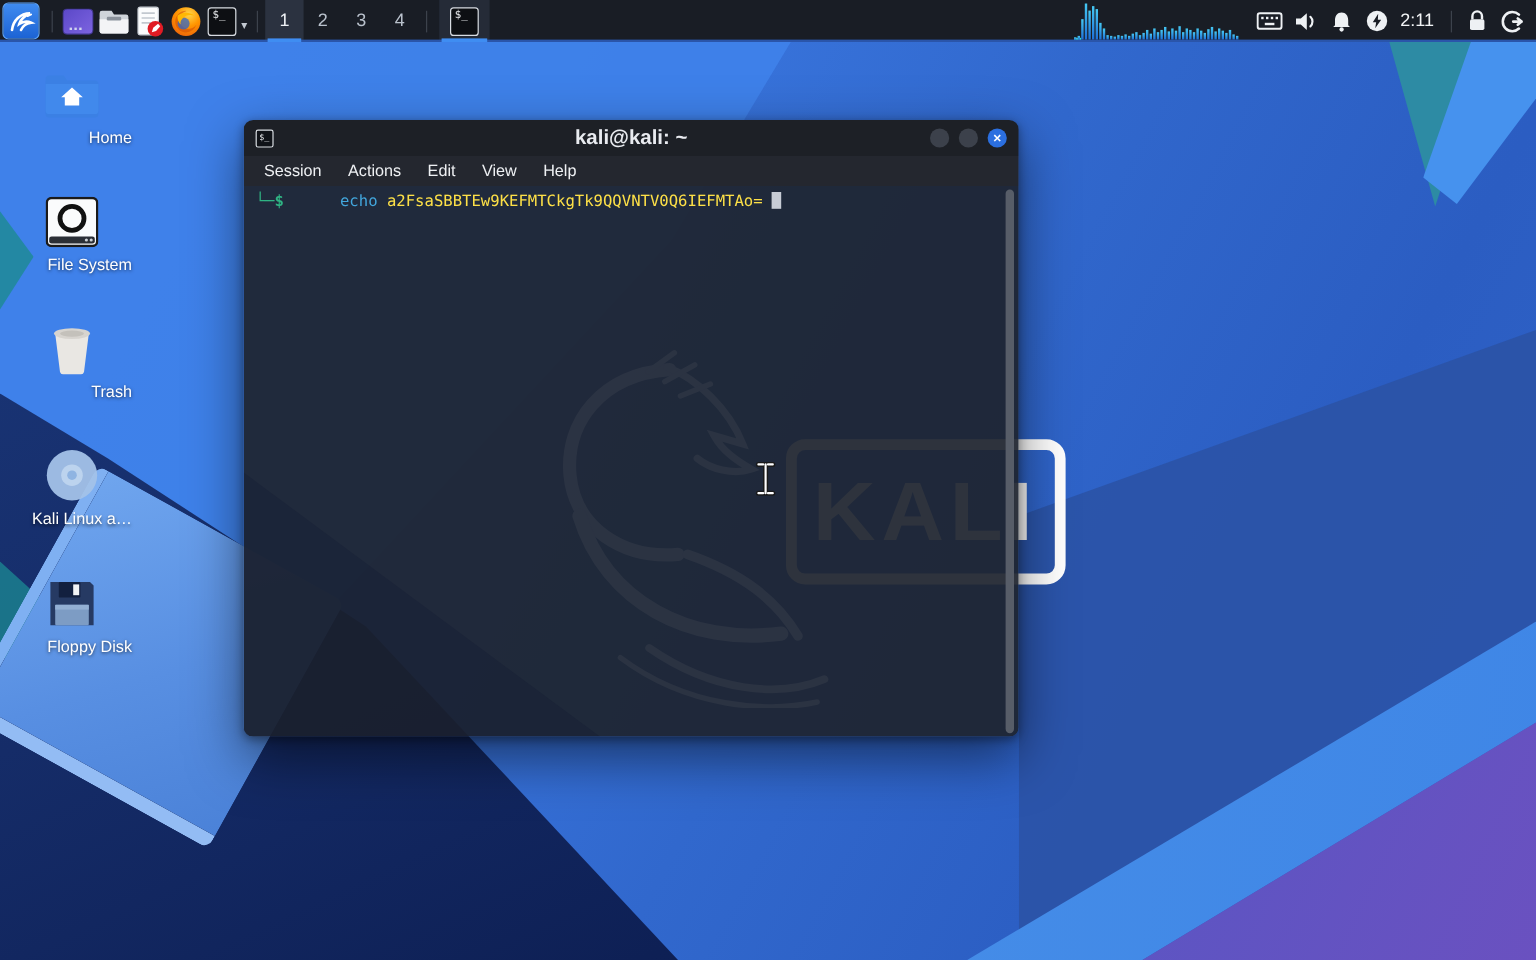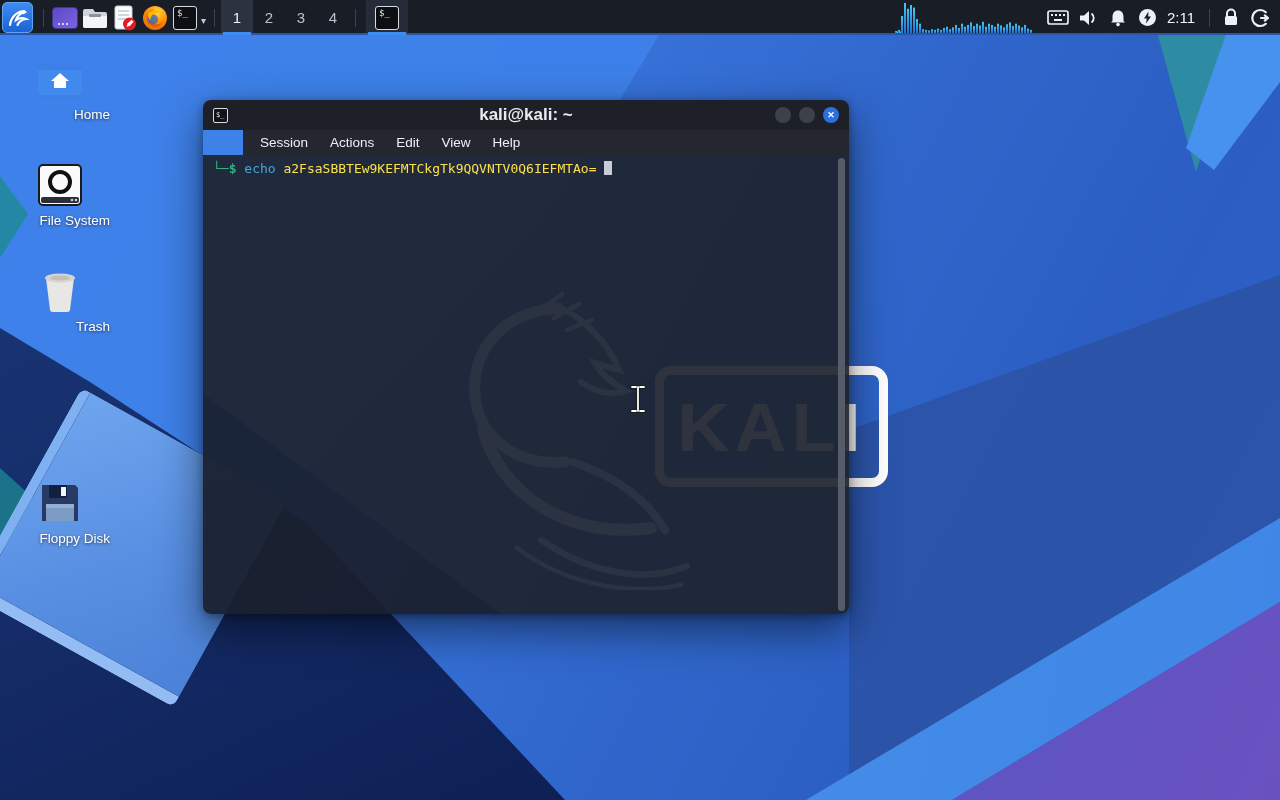--- a/index.html
+++ b/index.html
@@ -54,33 +54,33 @@
   .mini-term { width:15px; height:15px; background:#101318; border:1px solid #d9dde2;
     border-radius:2px; color:#e8eaed; font-family:"DejaVu Sans Mono",monospace;
     font-size:7px; line-height:13px; text-align:left; padding-left:2px; }
   .title { position:absolute; left:0; right:0; text-align:center; color:#e9ebf0;
     font-size:17px; font-weight:bold; pointer-events:none; }
   .winbtns { margin-left:auto; display:flex; gap:8px; position:relative; }
   .wbtn { width:16px; height:16px; border-radius:50%; background:#3c414b; }
   .wbtn.close { background:#2b6fe0; color:#fff; font-size:9px; font-weight:bold;
     line-height:16px; text-align:center; }
   .menubar { height:25px; background:#24272f; display:flex; align-items:center;
-    padding-left:6px; flex:0 0 auto;margin-left:40px; }
+    padding-left:6px; flex:0 0 auto; }
   .menubar span { color:#eef0f3; font-size:13.5px; padding:2px 11px; }
   .tbody { position:relative; flex:1; background:rgba(30,36,46,.93); overflow:hidden;
     font-family:"DejaVu Sans Mono","Liberation Mono",monospace; }
   .tbody::after { content:""; position:absolute; inset:0; pointer-events:none;
     background:rgba(5,15,45,.16); clip-path:polygon(0 52%,46% 100%,0 100%); }
   .tlines { position:relative; z-index:2; padding:5px 0 0 10px; }
   .tline { white-space:pre; font-size:13px; line-height:17px; }
   .pg { color:#2fb383; font-weight:bold; }
   .pu { color:#3b82de; font-weight:bold; }
   .pat { color:#3b82de; font-weight:bold; font-size:11px; }
   .pp { color:#e8ead8; }
-  .pc { color:#42a6dc; }
+  .pc { color:#42a6dc;margin-left:39px; }
   .pa { color:#fde047; }
   .cursor-block { display:inline-block; width:8px; height:14px; background:#c7ccd5;
     vertical-align:-2px; }
   .dragon { position:absolute; left:220px; top:135px; z-index:1; opacity:.55; }
   .scrollbar { position:absolute; right:4px; top:3px; bottom:3px; width:7px; z-index:3; }
   .thumb { position:absolute; top:0; bottom:0; width:7px; border-radius:4px; background:#575d68; }
 
   
   .ibeam { position:absolute; left:629px; top:384px; z-index:50; pointer-events:none; }
 
@@ -160,20 +160,30 @@
         <rect x="1" y="1" width="42" height="40" rx="4" fill="#fafbfc" stroke="#1a1a1a" stroke-width="2"></rect>
         <circle cx="22" cy="18" r="10" fill="none" stroke="#111" stroke-width="4"></circle>
         <rect x="3" y="33" width="38" height="6" rx="2" fill="#2b2f36"></rect>
         <circle cx="34" cy="36" r="1.3" fill="#cdd2d8"></circle>
           <circle cx="38" cy="36" r="1.3" fill="#cdd2d8"></circle>
       </svg>
     </div>
     <span class="lbl">File System</span>
   </div>
 
+  <div class="dicon" style="top:372px">
+    <div class="glyph">
+      <svg width="44" height="44" viewBox="0 0 44 44">
+        <circle cx="22" cy="22" r="21" fill="#a3c2e8" opacity=".95"></circle>
+        <circle cx="22" cy="22" r="9" fill="#bcd3ee"></circle>
+        <circle cx="22" cy="22" r="4" fill="#8fb4e2"></circle>
+      </svg>
+    </div>
+    <span class="lbl">Kali Linux a…</span>
+  </div>
 
   <div class="dicon" style="top:478px">
     <div class="glyph">
       <svg width="42" height="42" viewBox="0 0 42 42">
         <path d="M3 3 h33 l3 3 v33 H3 z" fill="#263a63"></path>
         <rect x="10" y="3" width="18" height="13" rx="1" fill="#12203f"></rect>
         <rect x="22" y="5" width="5" height="9" fill="#f2f4f6"></rect>
         <rect x="7" y="22" width="28" height="17" rx="1" fill="#7d9cc4"></rect>
         <rect x="7" y="22" width="28" height="4" fill="#93b0d4"></rect>
       </svg>

